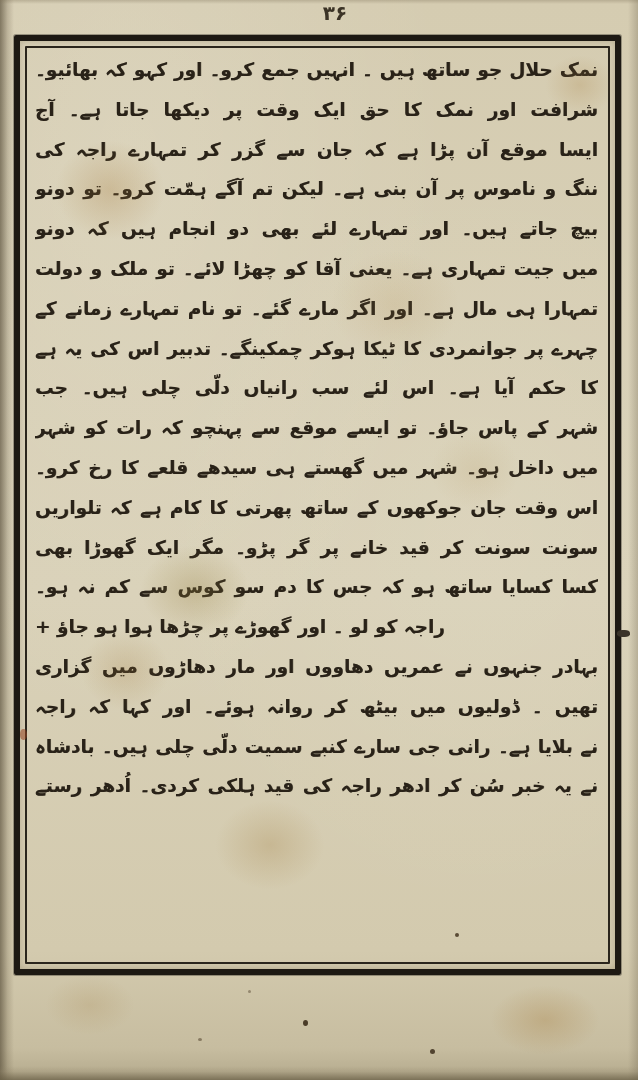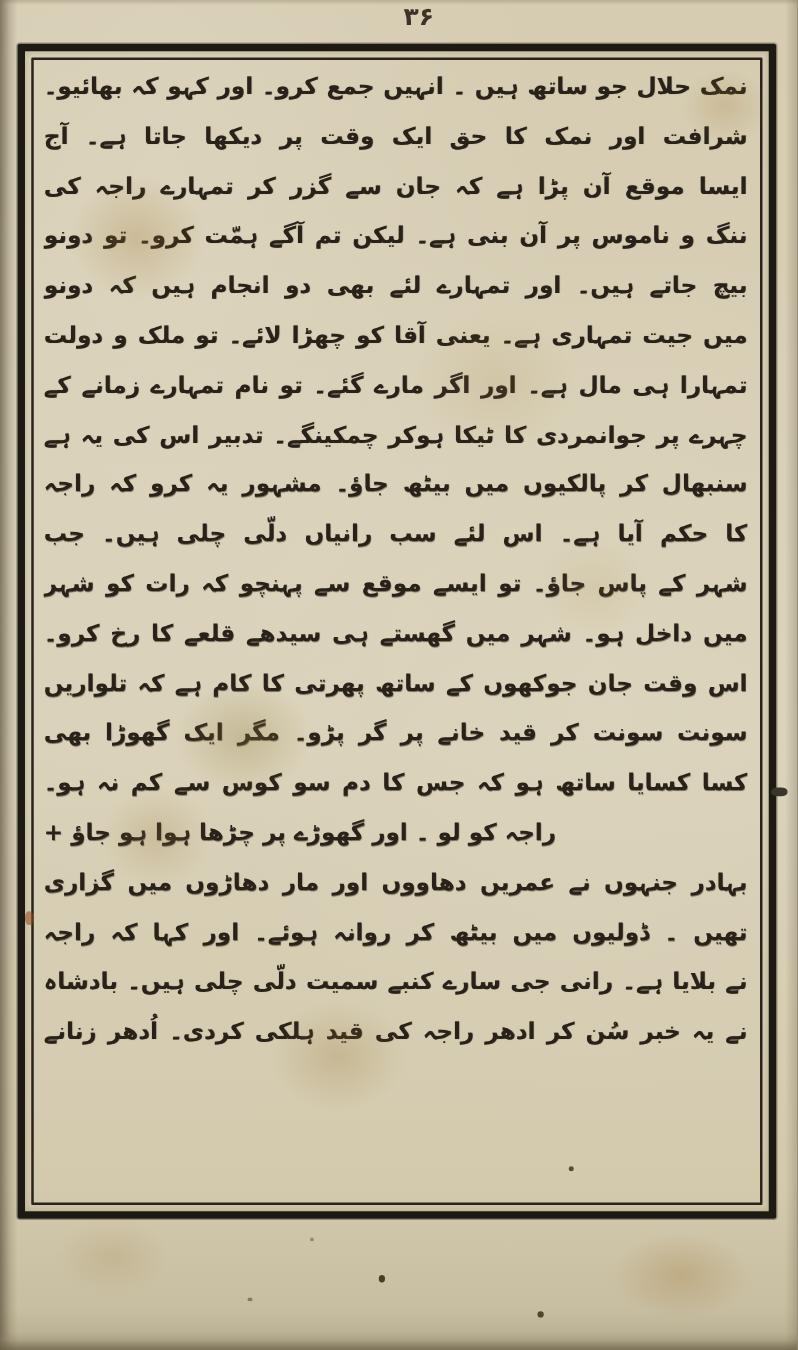--- a/index.html
+++ b/index.html
@@ -89,32 +89,31 @@
     <div class="frame-inner">
       <div class="text-block" id="text-block">
           <div class="line full">نمک حلال جو ساتھ ہیں ۔ انہیں جمع کرو۔ اور کہو کہ بھائیو۔</div>
           <div class="line full">شرافت اور نمک کا حق ایک وقت پر دیکھا جاتا ہے۔ آج</div>
           <div class="line full">ایسا موقع آن پڑا ہے کہ جان سے گزر کر تمہارے راجہ کی</div>
           <div class="line full">ننگ و ناموس پر آن بنی ہے۔ لیکن تم آگے ہمّت کرو۔ تو دونو</div>
           <div class="line full">بیچ جاتے ہیں۔ اور تمہارے لئے بھی دو انجام ہیں کہ دونو</div>
           <div class="line full">میں جیت تمہاری ہے۔ یعنی آقا کو چھڑا لائے۔ تو ملک و دولت</div>
           <div class="line full">تمہارا ہی مال ہے۔ اور اگر مارے گئے۔ تو نام تمہارے زمانے کے</div>
           <div class="line full">چہرے پر جوانمردی کا ٹیکا ہوکر چمکینگے۔ تدبیر اس کی یہ ہے کہ</div>
-          <div class="line full">سنبھال کر پالکیوں میں بیٹھ جاؤ۔ مشہور یہ کرو کہ راجہ</div>
           <div class="line full">کا حکم آیا ہے۔ اس لئے سب رانیاں دلّی چلی ہیں۔ جب</div>
           <div class="line full">شہر کے پاس جاؤ۔ تو ایسے موقع سے پہنچو کہ رات کو شہر</div>
           <div class="line full">میں داخل ہو۔ شہر میں گھستے ہی سیدھے قلعے کا رخ کرو۔</div>
           <div class="line full">اس وقت جان جوکھوں کے ساتھ پھرتی کا کام ہے کہ تلواریں</div>
           <div class="line full">سونت سونت کر قید خانے پر گر پڑو۔ مگر ایک گھوڑا بھی</div>
           <div class="line full">کسا کسایا ساتھ ہو کہ جس کا دم سو کوس سے کم نہ ہو۔</div>
           <div class="line para-end">راجہ کو لو ۔ اور گھوڑے پر چڑھا ہوا ہو جاؤ +</div>
           <div class="line full">بہادر جنہوں نے عمریں دھاووں اور مار دھاڑوں میں گزاری</div>
           <div class="line full">تھیں ۔ ڈولیوں میں بیٹھ کر روانہ ہوئے۔ اور کہا کہ راجہ</div>
           <div class="line full">نے بلایا ہے۔ رانی جی سارے کنبے سمیت دلّی چلی ہیں۔ بادشاہ</div>
-          <div class="line full">نے یہ خبر سُن کر ادھر راجہ کی قید ہلکی کردی۔ اُدھر زنانے</div>
+          <div class="line full">نے یہ خبر سُن کر ادھر راجہ کی قید ہلکی کردی۔ اُدھر رستے</div>
         </div>
     </div>
   </div>
 
   <div class="stain s1"></div>
   <div class="stain s2"></div>
   <div class="stain s3"></div>
   <div class="stain s4"></div>
   <div class="stain s5"></div>
   <div class="stain s6"></div>

